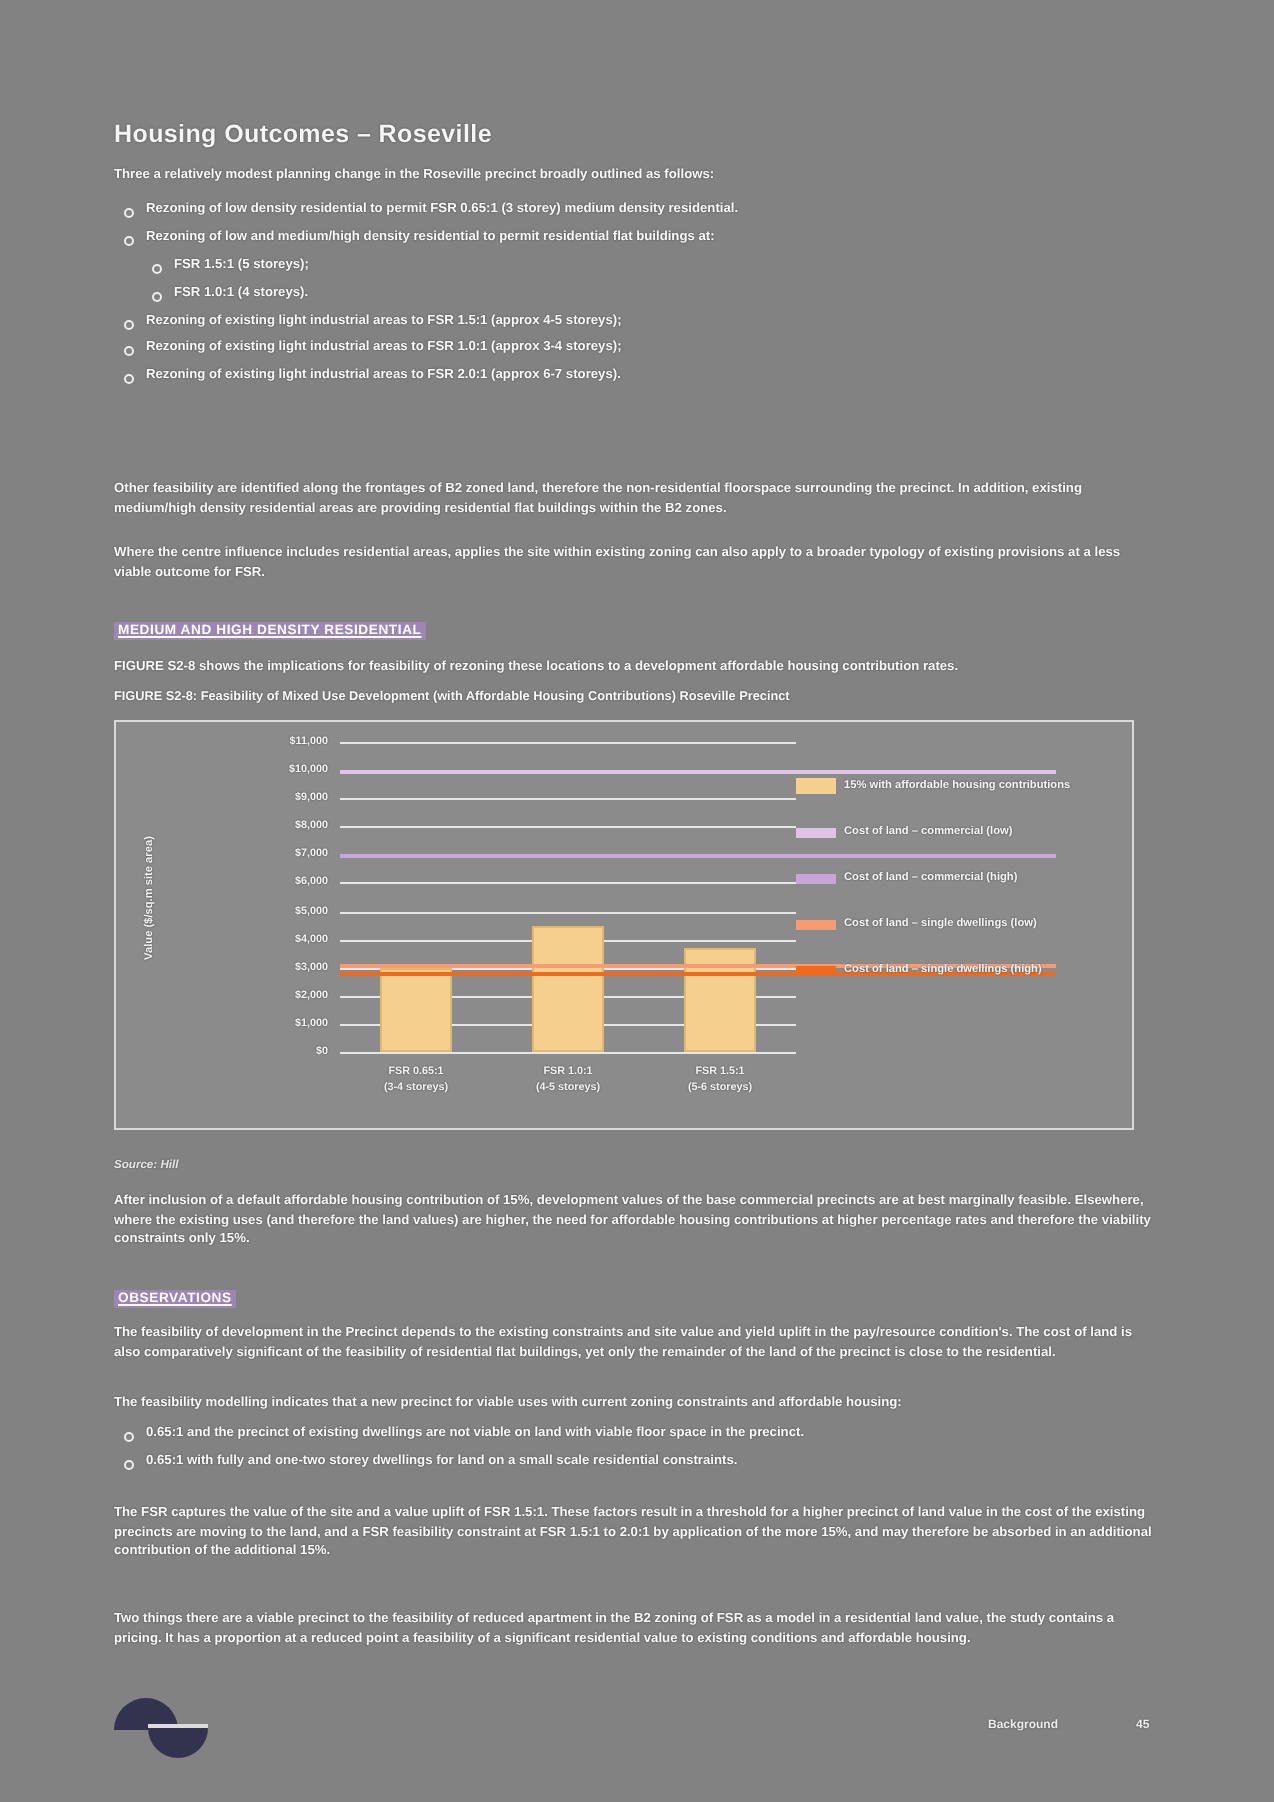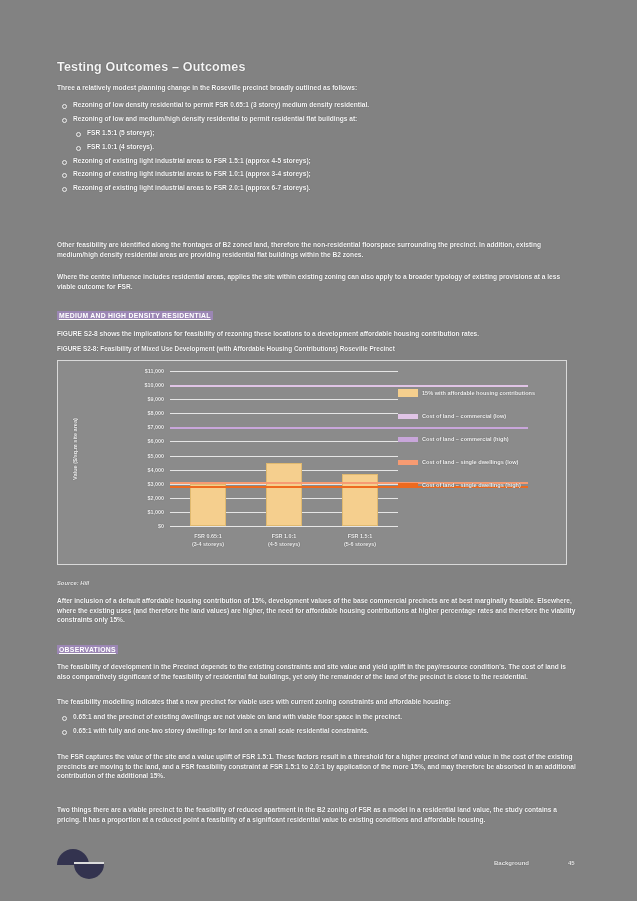--- a/index.html
+++ b/index.html
@@ -143,21 +143,21 @@
     text-shadow:0 0 1px rgba(0,0,0,.5);
   }
   .footer-left{left:494px;}
   .footer-right{left:568px;}
 </style>
 </head>
 <body>
 
 <div class="page">
 
-  <div class="h1">Testing Outcomes – Outcomes</div>
+  <div class="h1">Housing Outcomes – Roseville</div>
 
   <div class="para" style="top:83px;">Three a relatively modest planning change in the Roseville precinct broadly outlined as follows:</div>
 
   <div class="bullets" id="bullet-list" style="top:100px;">
       <div class="bul">Rezoning of low density residential to permit FSR 0.65:1 (3 storey) medium density residential.</div>
       <div class="bul">Rezoning of low and medium/high density residential to permit residential flat buildings at:</div>
       <div class="bul sub">FSR 1.5:1 (5 storeys);</div>
       <div class="bul sub">FSR 1.0:1 (4 storeys).</div>
       <div class="bul">Rezoning of existing light industrial areas to FSR 1.5:1 (approx 4-5 storeys);</div>
       <div class="bul">Rezoning of existing light industrial areas to FSR 1.0:1 (approx 3-4 storeys);</div>

